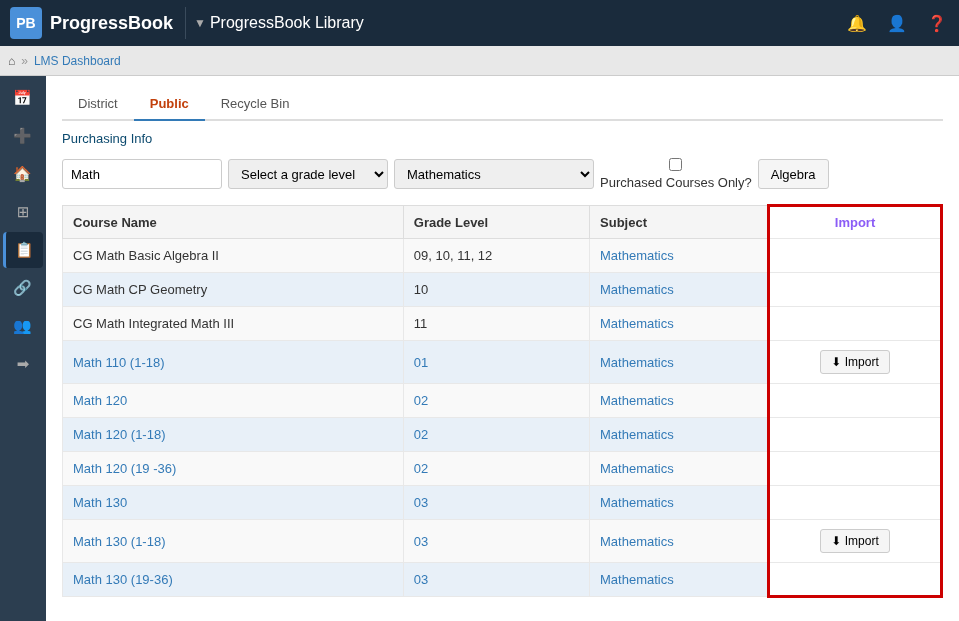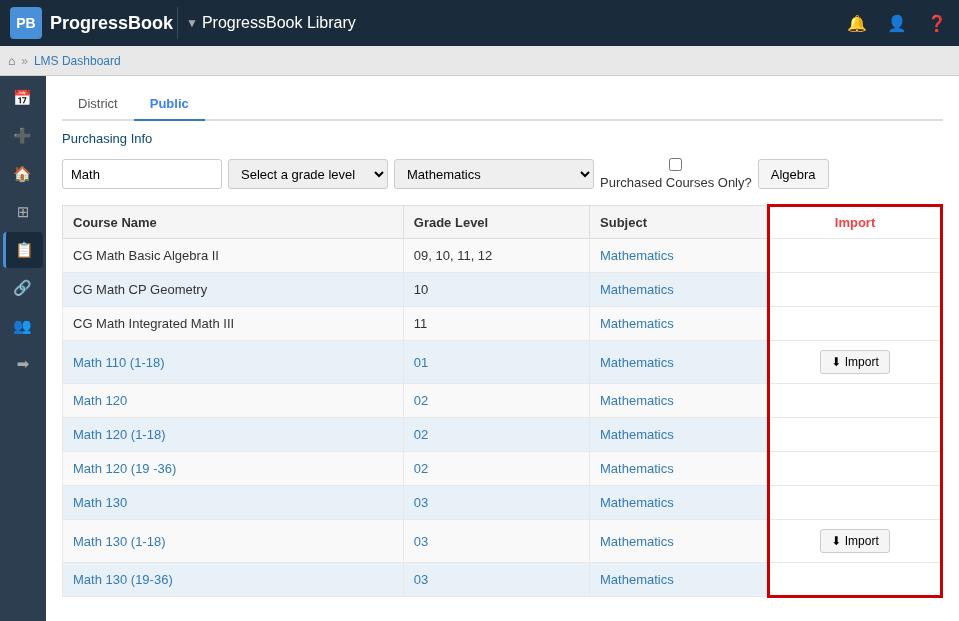--- a/index.html
+++ b/index.html
@@ -15,21 +15,21 @@
       color: white;
     }
     .top-nav-logo {
       display: flex;
       align-items: center;
       gap: 8px;
       font-size: 18px;
       font-weight: bold;
       color: white;
       border-right: 1px solid #3a4b5c;
-      padding-right: 4px;
+      padding-right: 12px;
       margin-right: 8px;
     }
     .logo-icon {
       width: 32px;
       height: 32px;
       background: #4a90d9;
       border-radius: 4px;
       display: flex;
       align-items: center;
       justify-content: center;
@@ -129,21 +129,21 @@
     }
     .tab {
       padding: 8px 16px;
       cursor: pointer;
       font-size: 13px;
       color: #555;
       border-bottom: 2px solid transparent;
       margin-bottom: -2px;
     }
     .tab.active {
-      color: #3b82f6;
+      color: #c2410c;
       border-bottom: 2px solid #337ab7;
       font-weight: bold;
     }
 
     
     .purchasing-info {
       color: #0c4a6e;
       font-size: 13px;
       margin-bottom: 12px;
       cursor: pointer;
@@ -212,21 +212,21 @@
       padding: 8px 10px;
       text-align: left;
       font-weight: bold;
       color: #333;
     }
     .data-table th.import-col {
       background: white;
       border: 3px solid #cc0000;
       border-bottom: none;
       text-align: center;
-      color: #ef4444;
+      color: #8b5cf6;
     }
     .data-table td {
       border: 1px solid #e8e8e8;
       padding: 9px 10px;
       color: #333;
     }
     .data-table tr:nth-child(odd) td { background: #f9f9f9; }
     .data-table tr:nth-child(even) td { background: #e8f0f8; }
     .data-table td.import-col-td {
       border-left: 3px solid #cc0000;
@@ -288,20 +288,21 @@
     <div class="sidebar-item">🔗</div>
     <div class="sidebar-item">👥</div>
     <div class="sidebar-item">➡</div>
   </div>
 
   <div class="content">
 
     <div class="tabs">
       <div class="tab">District</div>
       <div class="tab active">Public</div>
+      <div class="tab">Recycle Bin</div>
     </div>
 
     <div class="purchasing-info">Purchasing Info</div>
 
     <div class="search-bar">
       <input class="search-input" type="text" value="Math" placeholder="Search..." style="">
       <select class="grade-select">
         <option value="">Select a grade level</option>
         <option value="01">01</option>
         <option value="02">02</option>

